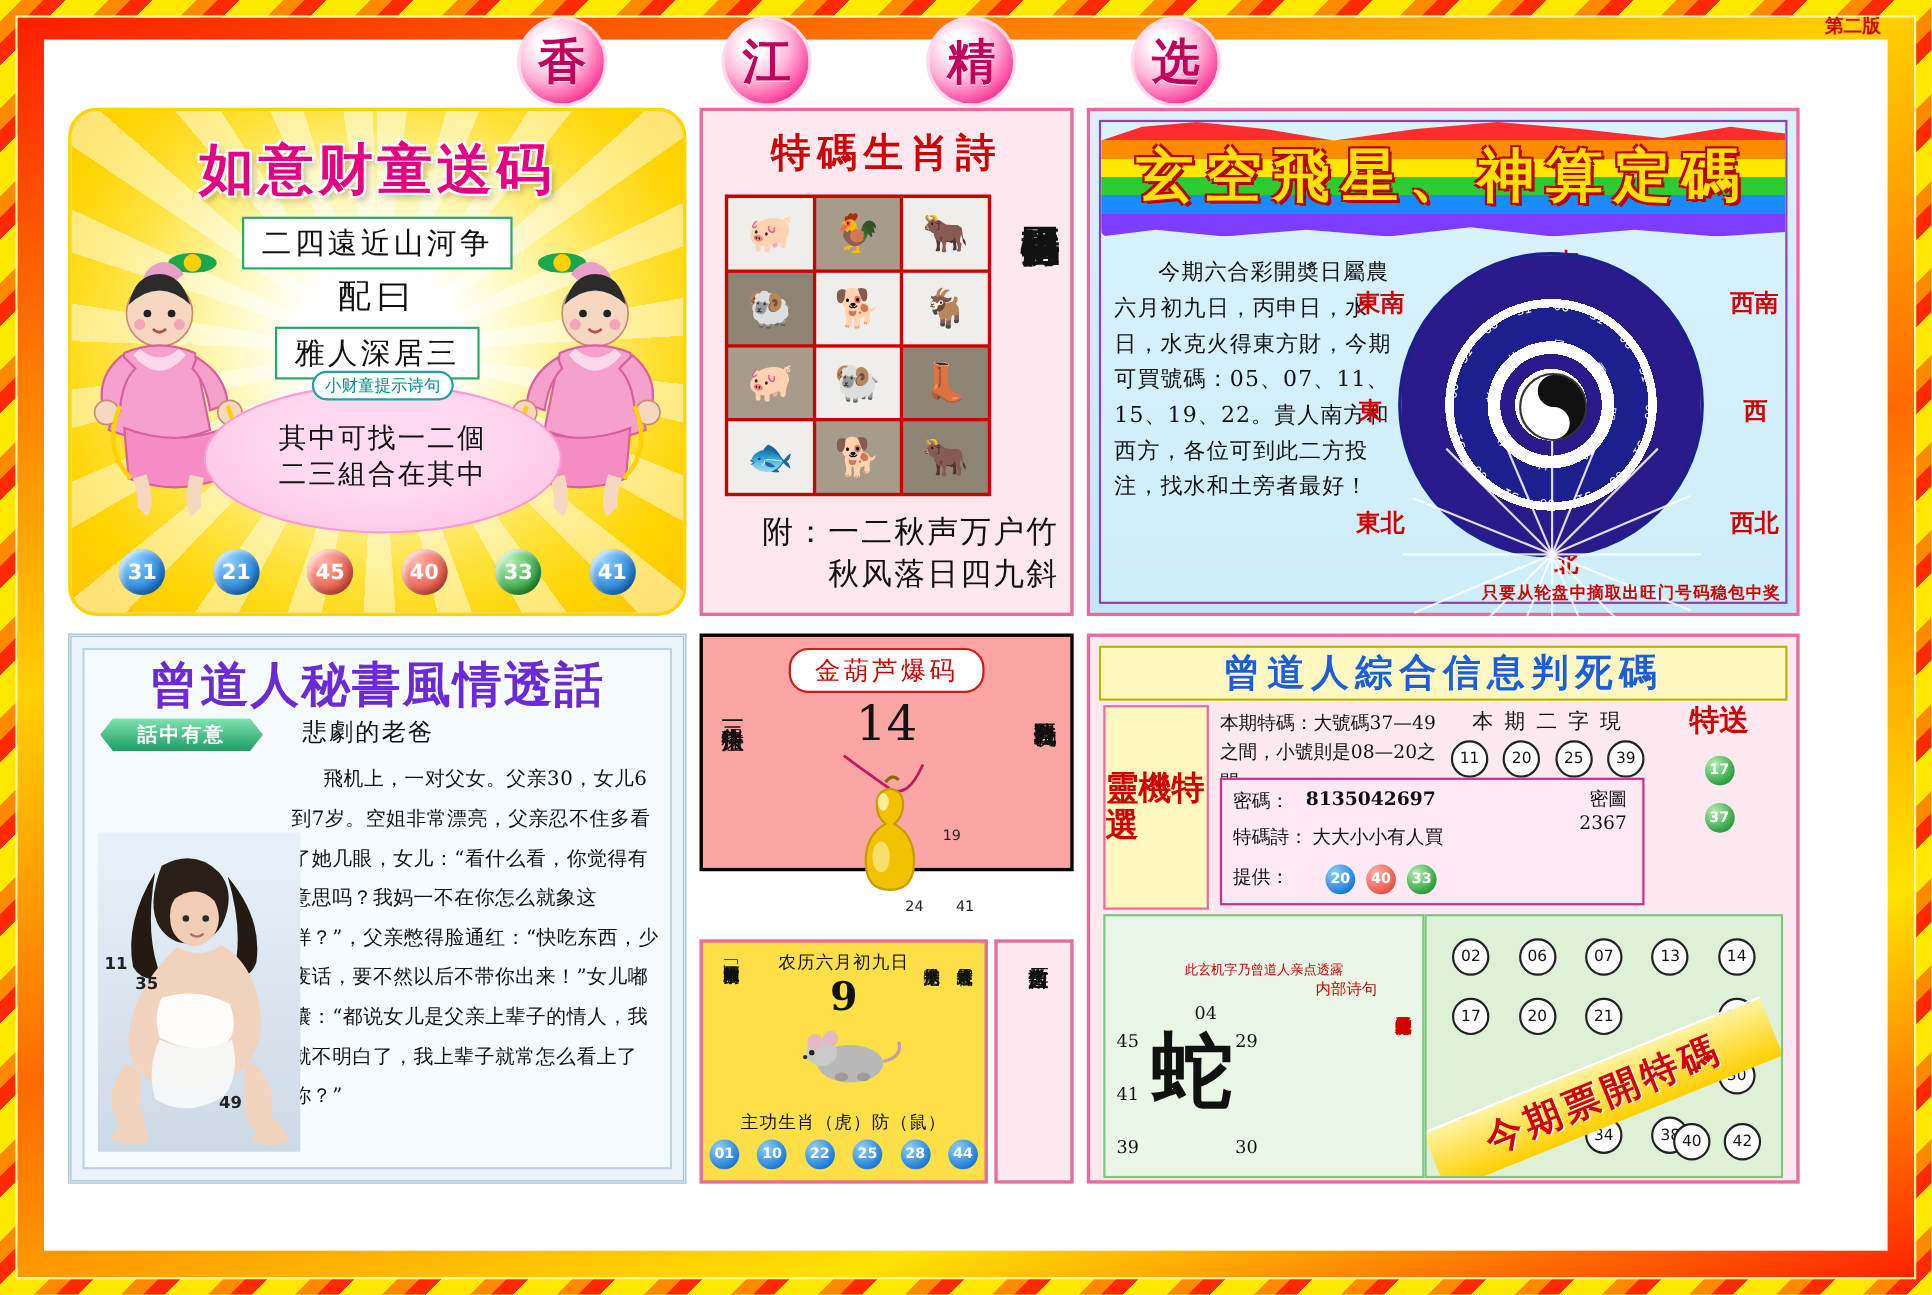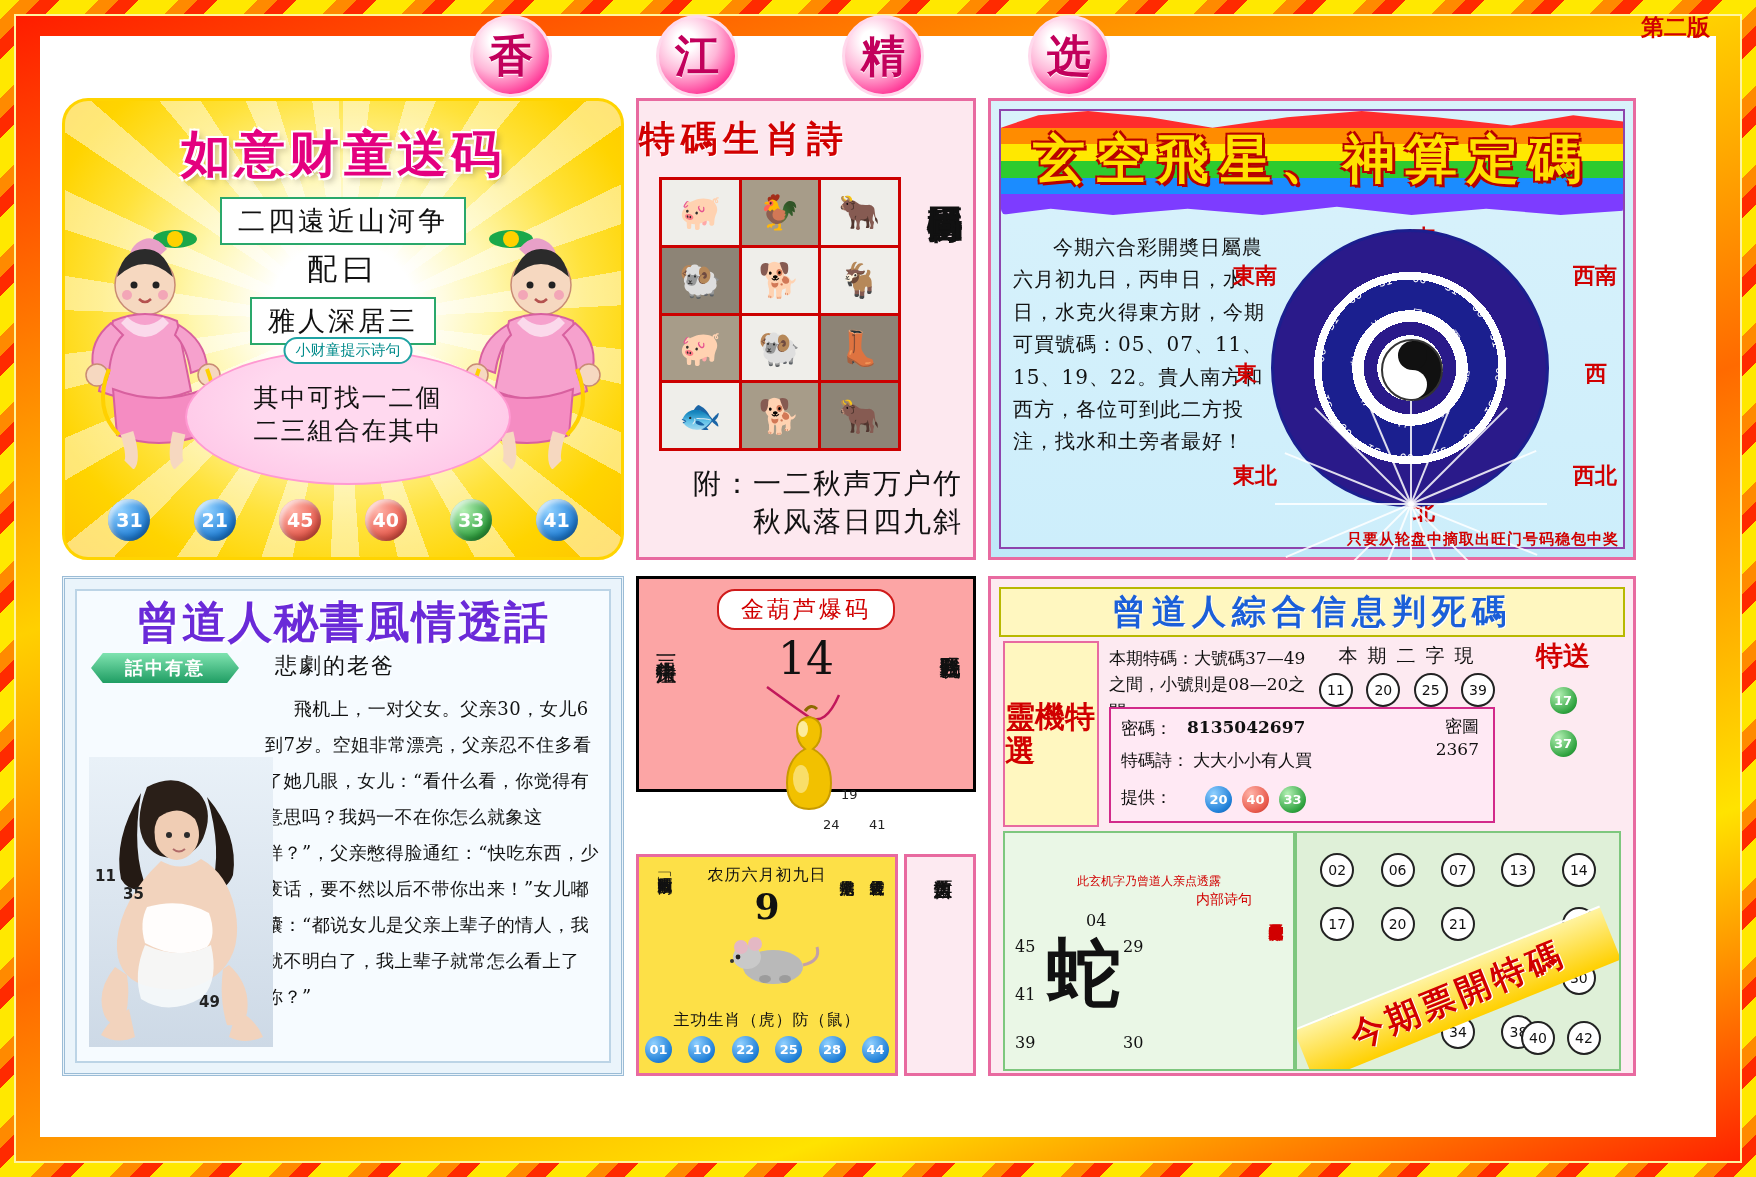--- a/index.html
+++ b/index.html
@@ -25,21 +25,21 @@
     background:#ffffff;
     border:3px solid #ffe066;
   }
   #sheet{
     position:absolute;left:40px;top:36px;right:40px;bottom:40px;
     background:#ffffff;
   }
   
   #page-num{
     position:absolute;right:6px;top:-24px;
-    font-size:23px;color:#d20000;font-weight:bold;
+    font-size:17px;color:#d20000;font-weight:bold;
     font-family:"DejaVu Sans","Liberation Sans",sans-serif;
   }
   
   #masthead{
     position:absolute;left:430px;top:-26px;width:640px;height:92px;
     display:flex;justify-content:space-between;align-items:center;
   }
   .mast-ch{
     width:76px;height:76px;border-radius:50%;
     background:radial-gradient(circle at 35% 30%,#ffffff 0 14%,#ffb6d8 45%,#ff3f9a 75%,#d8006a 100%);
@@ -117,21 +117,21 @@
   .doll{position:absolute;width:150px;height:250px;}
   #doll-l{left:18px;top:118px;}
   #doll-r{right:18px;top:118px;transform:scaleX(-1);}
 
   
   #p-sx{
     left:596px;top:62px;width:340px;height:462px;
     background:#fde8ef;border:3px solid #e86aa0;
   }
   #sx-title{
-    position:absolute;left:0;right:0;top:14px;
+    position:absolute;left:0;right:0;top:14px;text-align:center;
     font-size:36px;font-weight:bold;color:#d10000;letter-spacing:6px;
     font-family:"DejaVu Serif","Liberation Serif",serif;
     text-shadow:1px 1px 0 #fff;
   }
   #sx-grid{
     position:absolute;left:20px;top:76px;width:236px;height:268px;
     display:grid;grid-template-columns:repeat(3,1fr);grid-template-rows:repeat(4,1fr);
     border:3px solid #cc0000;background:#cc0000;gap:3px;
   }
   .sx-cell{background:#efeeea;position:relative;overflow:hidden;}
@@ -702,21 +702,21 @@
     <div id="hl-left" style="writing-mode: vertical-rl; text-orientation: upright;">猪头中得一二注</div>
     <div id="hl-right" style="writing-mode: vertical-rl; text-orientation: upright;">我说码数分五路</div>
     <div id="hl-num">14</div>
     <svg id="gourd" viewBox="0 0 104 150">
       <path d="M10 4 q30 22 42 30 q16 10 30 -22" stroke="#c2185b" stroke-width="2.5" fill="none"></path>
       <path d="M52 34 q-12 2 -12 14 q0 12 8 18 q-18 10 -18 34 q0 26 22 26 q22 0 22 -26 q0 -24 -18 -34 q8 -6 8 -18 q0 -12 -12 -14z" fill="#f2c100" stroke="#c79a00" stroke-width="2"></path>
       <ellipse cx="46" cy="46" rx="5" ry="8" fill="#fff6c0" opacity=".8"></ellipse>
       <ellipse cx="44" cy="96" rx="8" ry="14" fill="#fff6c0" opacity=".55"></ellipse>
       <path d="M48 28 q6 -8 12 -2" stroke="#8d6a00" stroke-width="3" fill="none"></path>
     </svg>
-    <div class="g-lab" style="left:202px;top:174px;margin-top:34px;">19</div>
+    <div class="g-lab" style="left:218px;top:174px;">19</div>
     <div class="g-lab" style="left:184px;top:238px;">24</div>
     <div class="g-lab" style="left:230px;top:238px;">41</div>
   </div>
 
   <div class="panel" id="p-nl">
     <div id="nl-vl" style="writing-mode: vertical-rl; text-orientation: upright;">丙申水日「細波旺」旺门吉数</div>
     <div id="nl-top">农历六月初九日</div>
     <div id="nl-9">9</div>
     <svg id="nl-rat" viewBox="0 0 96 64">
       <ellipse cx="48" cy="40" rx="30" ry="17" fill="#b9b9b9"></ellipse>

